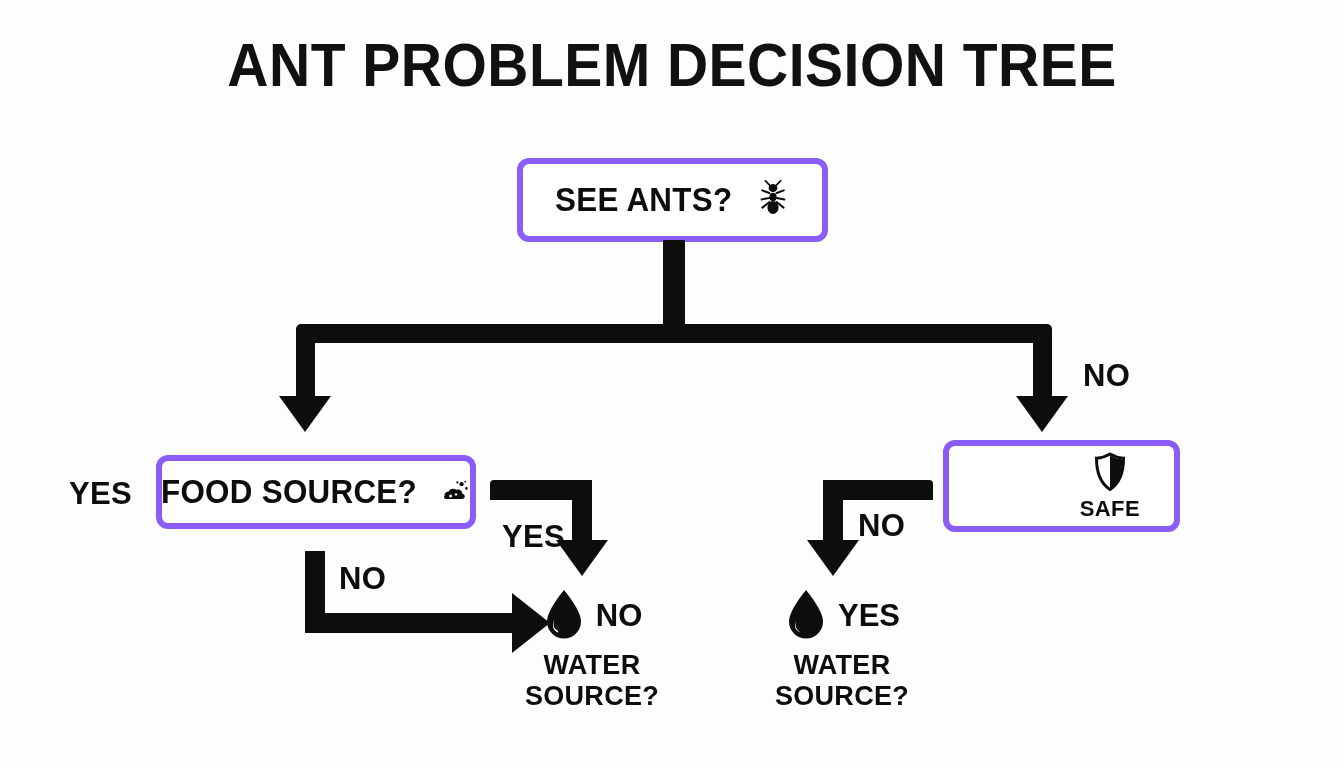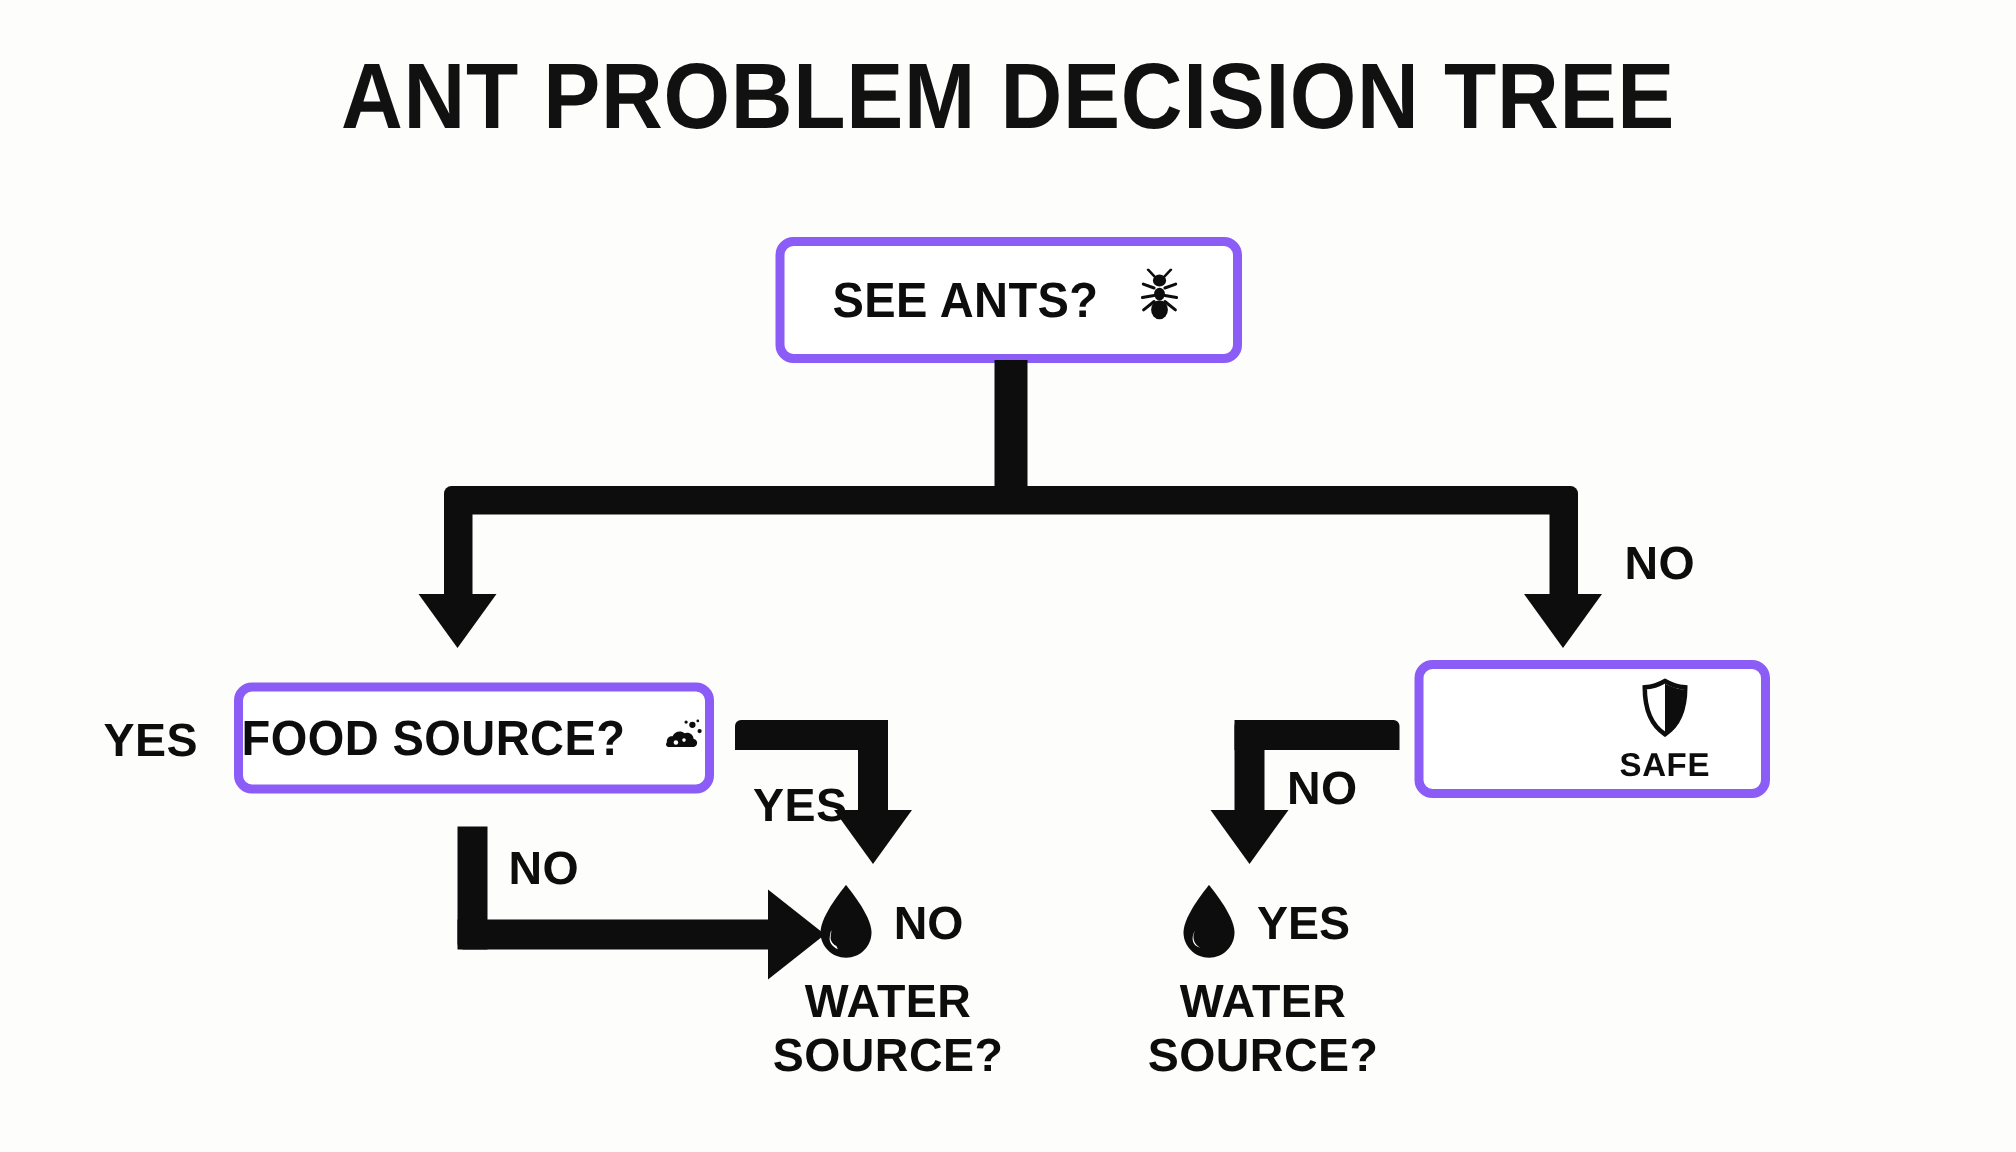--- a/index.html
+++ b/index.html
@@ -149,21 +149,21 @@
     align-items: center;
   }
   .leaf-icon-row {
     display: flex;
     align-items: center;
     gap: 10px;
   }
   .leaf-title {
     margin-top: 8px;
     font-family: "Liberation Sans Narrow", "Liberation Sans", sans-serif;
-    font-size: 31px;
+    font-size: 27px;
     font-weight: bold;
     color: #0d0d0d;
     line-height: 1.16;
     text-align: center;
     letter-spacing: 0.3px;
   }
   .leaf-yesno {
     font-family: "Liberation Sans Narrow", "Liberation Sans", sans-serif;
     font-size: 31px;
     font-weight: bold;

